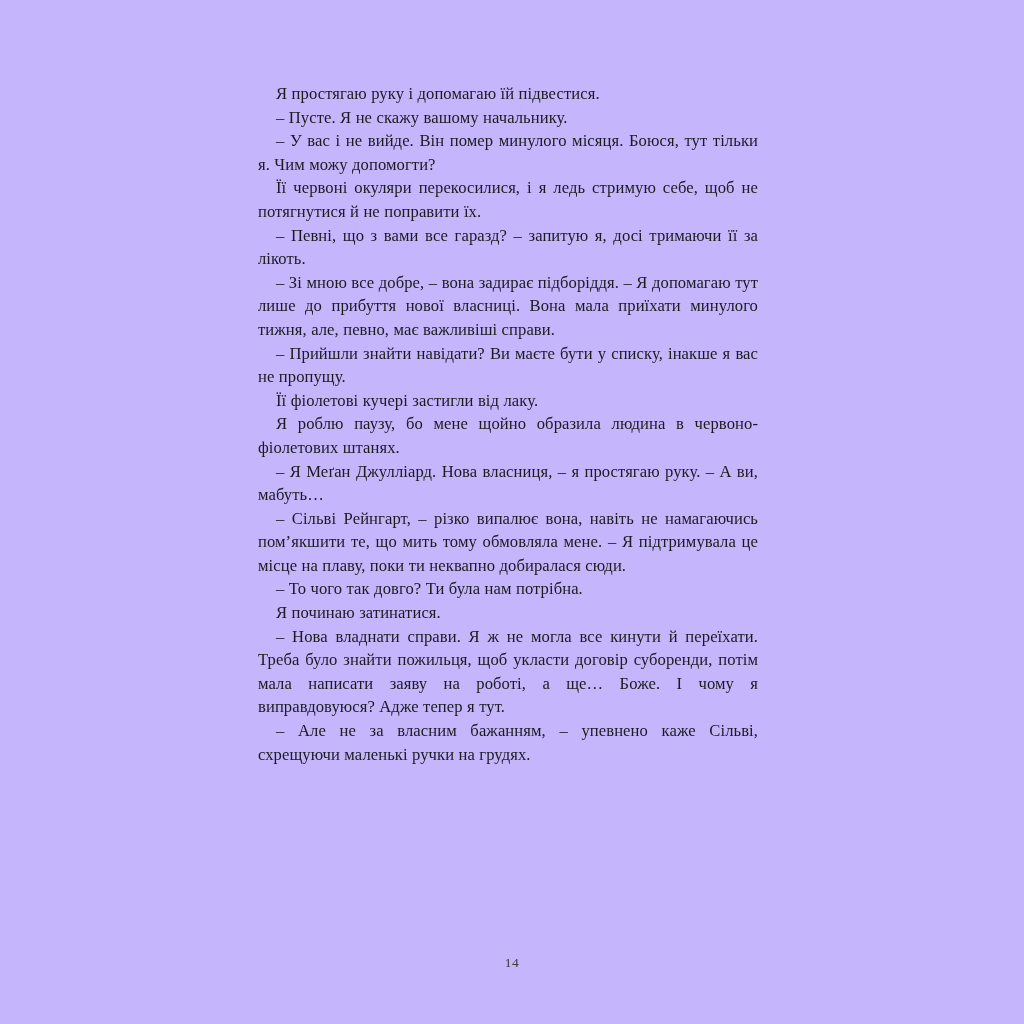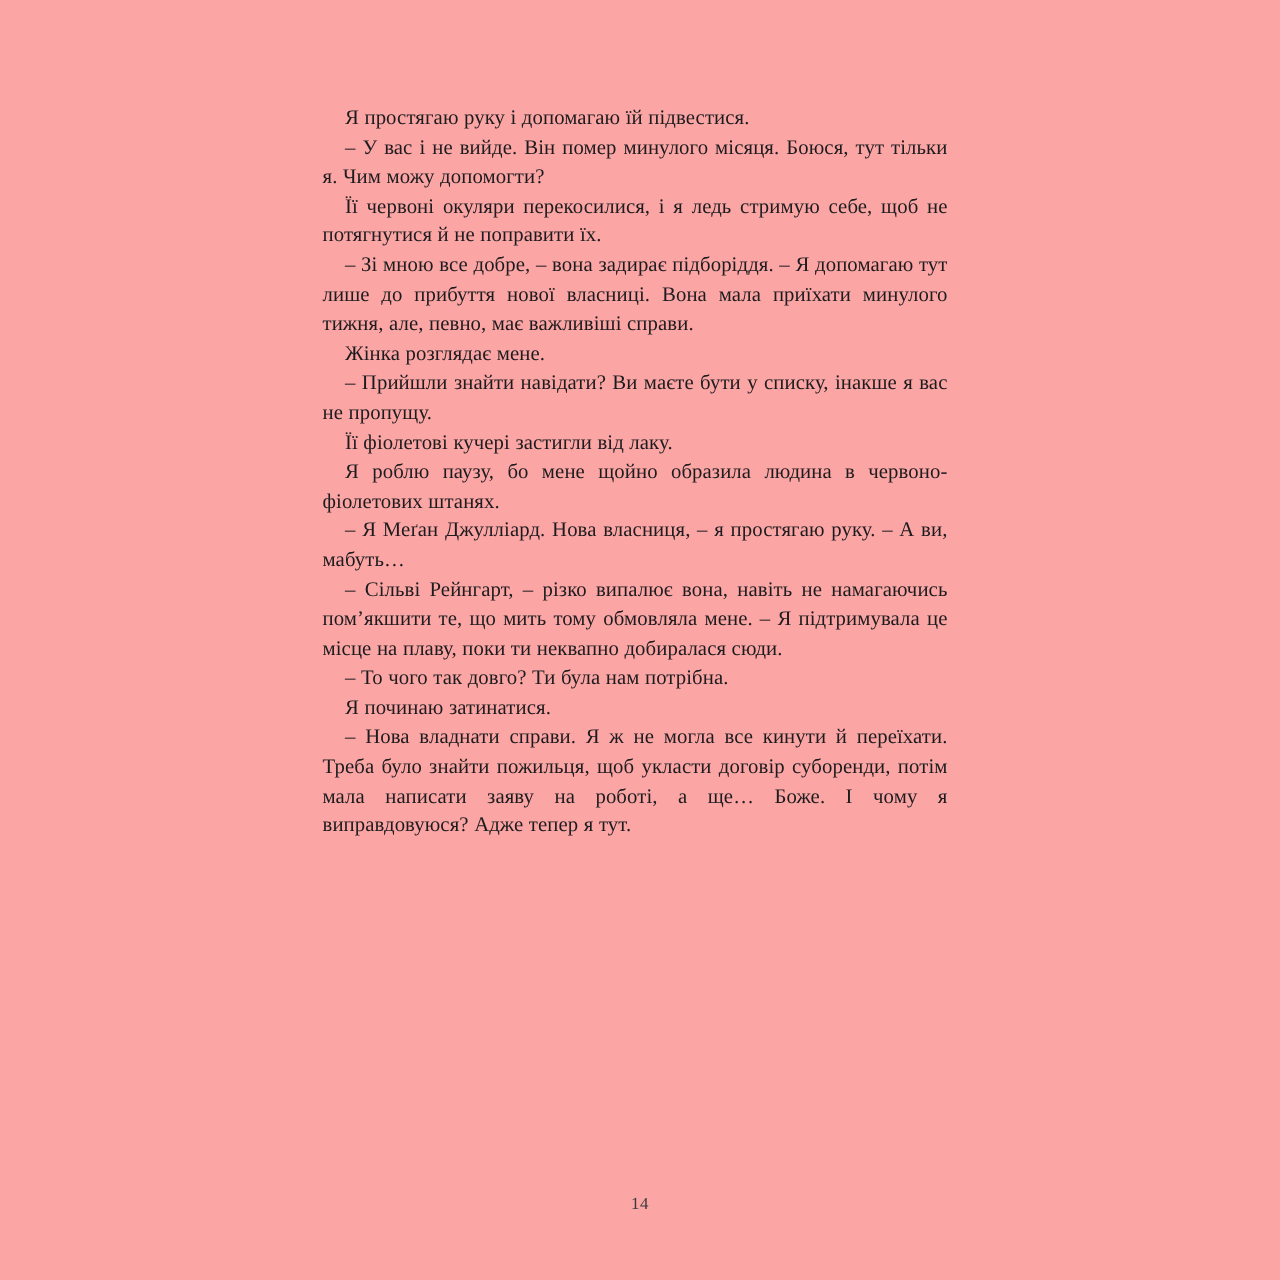--- a/index.html
+++ b/index.html
@@ -14,21 +14,21 @@
     font-family: "Liberation Serif", "DejaVu Serif", serif;
     color: #1d1d1f;
     overflow: hidden;
     -webkit-font-smoothing: antialiased;
   }
 
   .page {
     position: relative;
     width: 1024px;
     height: 1024px;
-    background: #fca5a5;
+    background: #c4b5fd;
   }
 
   .text-block {
     position: absolute;
     left: 258px;
     top: 82px;
     width: 500px;
   }
 
   p.para {
@@ -68,32 +68,34 @@
   }
 </style>
 </head>
 <body>
 
 <div class="page">
 
   <div class="text-block">
 
     <p class="para">Я простягаю руку і допомагаю їй підвестися.</p>
+    <p class="para">– Пусте. Я не скажу вашому начальнику.</p>
     <p class="para">– У вас і не вийде. Він помер минулого місяця. Боюся, тут тільки я. Чим можу допомогти?</p>
     <p class="para">Її червоні окуляри перекосилися, і я ледь стримую себе, щоб не потягнутися й не поправити їх.</p>
+    <p class="para">– Певні, що з вами все гаразд? – запитую я, досі тримаючи її за лікоть.</p>
     <p class="para">– Зі мною все добре, – вона задирає підборіддя. – Я допомагаю тут лише до прибуття нової власниці. Вона мала приїхати минулого тижня, але, певно, має важливіші справи.</p>
-    <p class="para">Жінка розглядає мене.</p>
     <p class="para">– Прийшли знайти навідати? Ви маєте бути у списку, інакше я вас не пропущу.</p>
     <p class="para">Її фіолетові кучері застигли від лаку.</p>
     <p class="para">Я роблю паузу, бо мене щойно образила людина в червоно-фіолетових штанях.</p>
     <p class="para">– Я Меґан Джулліард. Нова власниця, – я простягаю руку. – А ви, мабуть…</p>
     <p class="para">– Сільві Рейнгарт, – різко випалює вона, навіть не намагаючись пом’якшити те, що мить тому обмовляла мене. – Я підтримувала це місце на плаву, поки ти неквапно добиралася сюди.</p>
 
 
     <p class="para">– То чого так довго? Ти була нам потрібна.</p>
     <p class="para">Я починаю затинатися.</p>
     <p class="para">– Нова владнати справи. Я ж не могла все кинути й переїхати. Треба було знайти пожильця, щоб укласти договір суборенди, потім мала написати заяву на роботі, а ще… Боже. І чому я виправдовуюся? Адже тепер я тут.</p>
+    <p class="para">– Але не за власним бажанням, – упевнено каже Сільві, схрещуючи маленькі ручки на грудях.</p>
 
   </div>
 
   <div class="folio">14</div>
 
 </div>
 
 </body></html>

